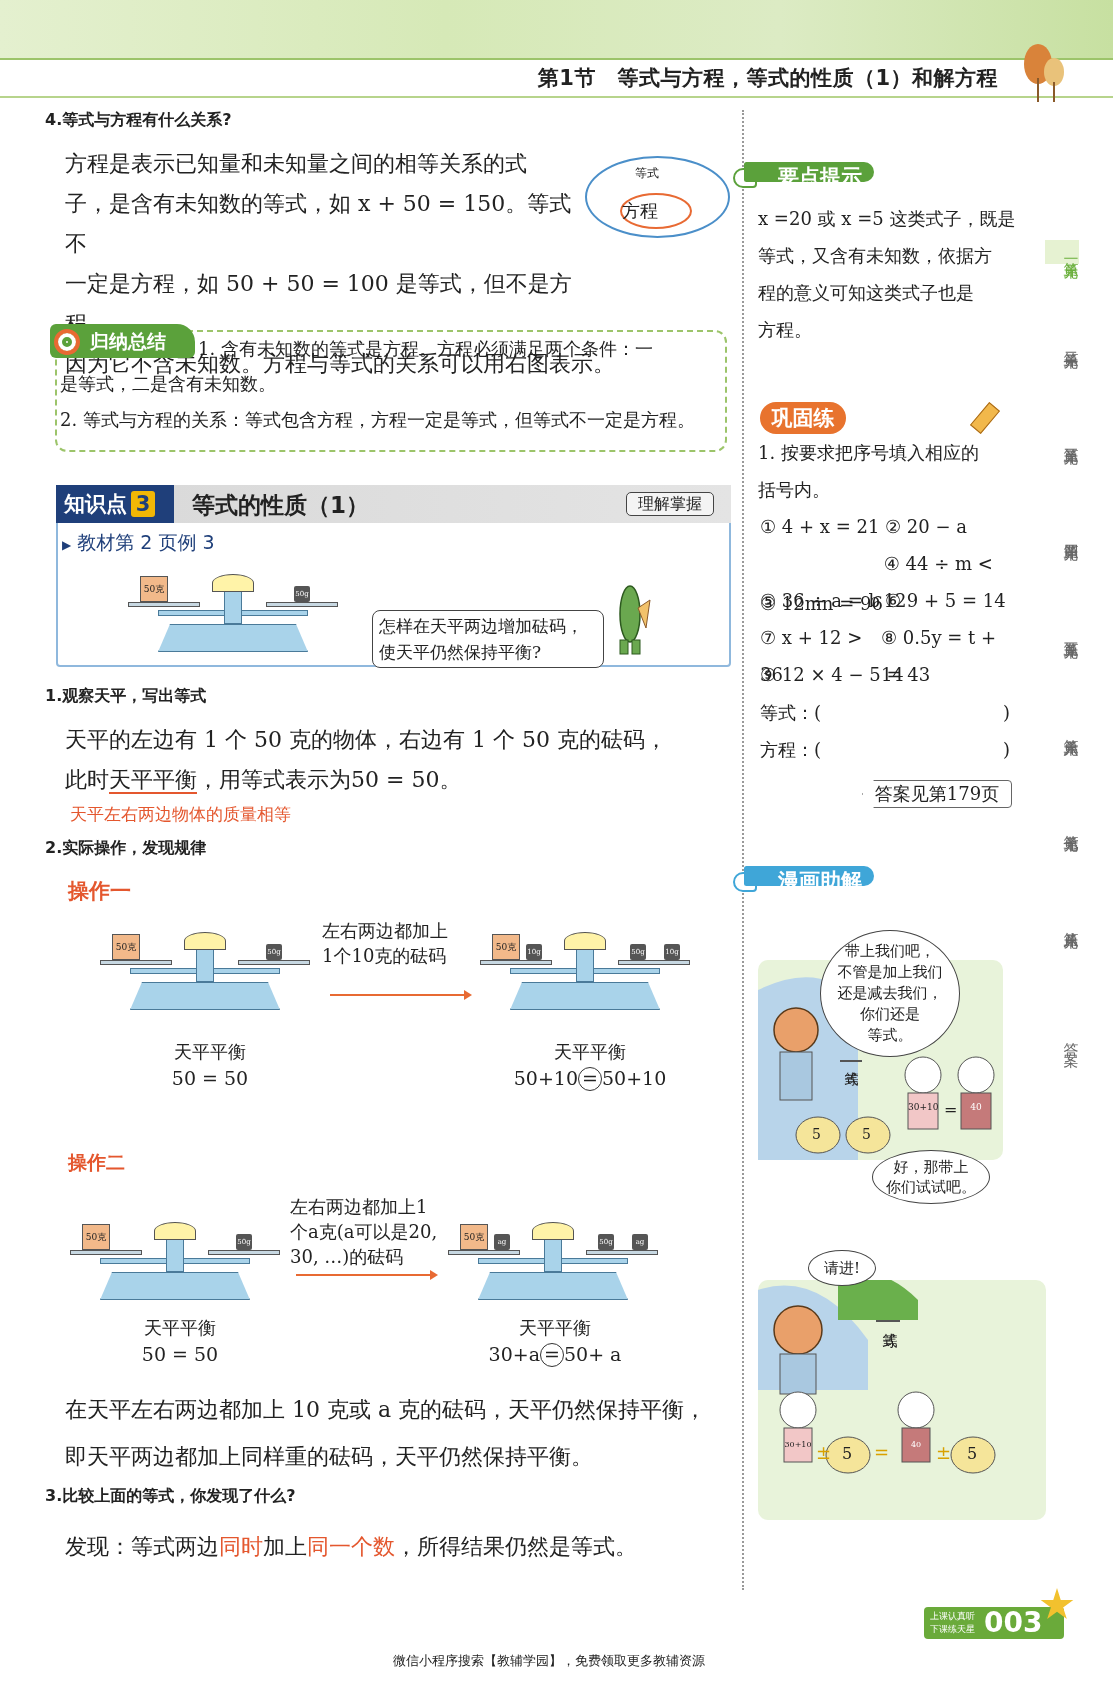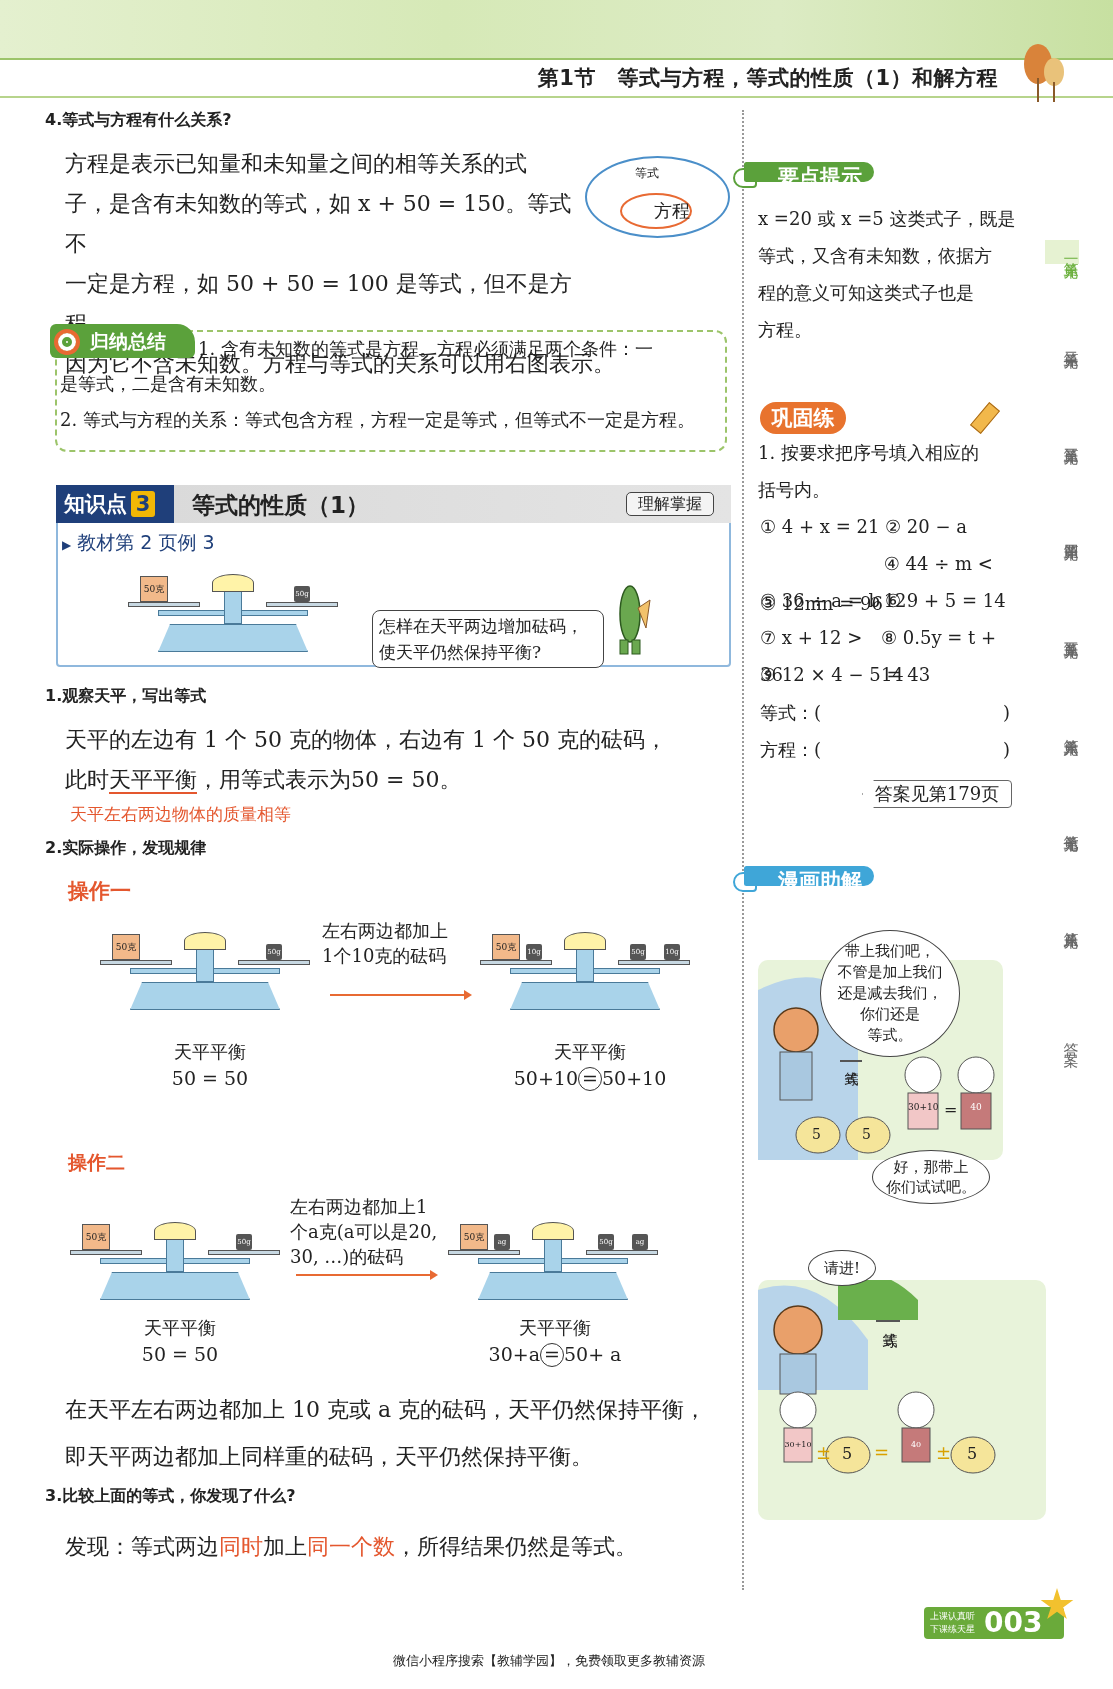--- a/index.html
+++ b/index.html
@@ -17,21 +17,21 @@
   .tree { left: 1018px; top: 42px; width: 50px; height: 60px; }
 
   
   .h-section { font-size: 16px; font-weight: bold; color: #222; }
   .para { font-size: 22px; line-height: 40px; color: #222; }
   .orange { color: #e4572e; }
 
   .relation-ellipse { left: 585px; top: 156px; width: 145px; height: 82px; border: 2px solid #4b8fc9; border-radius: 50%; }
   .relation-outer-label { left: 635px; top: 165px; font-size: 12px; }
   .relation-inner { left: 620px; top: 193px; width: 72px; height: 36px; border: 2px solid #e86a33; border-radius: 50%;
-    font-size: 18px; text-align: right; line-height: 32px; }
+    font-size: 18px; text-align: left; line-height: 32px; }
 
   .summary-box { left: 55px; top: 330px; width: 672px; height: 122px; border: 2px dashed #9cc46a; border-radius: 12px; }
   .summary-tag { left: 50px; top: 324px; width: 145px; height: 34px; background: #5ba13b; border-radius: 6px 18px 6px 6px;
     color: #fff; font-size: 19px; font-weight: bold; line-height: 34px; padding-left: 40px; }
   .target-icon { left: 54px; top: 329px; width: 26px; height: 26px; border-radius: 50%; background: #fff;
     border: 4px solid #e86a33; box-shadow: inset 0 0 0 4px #fff, inset 0 0 0 8px #5ba13b; }
   .summary-text { font-size: 18px; color: #222; }
 
   .kp-box { left: 56px; top: 485px; width: 675px; height: 182px; border: 2px solid #8fb8dd; border-radius: 4px; background: #fff; }
   .kp-header { left: 56px; top: 485px; width: 675px; height: 38px; background: linear-gradient(90deg,#d8d8d8,#e4e4e4); }

